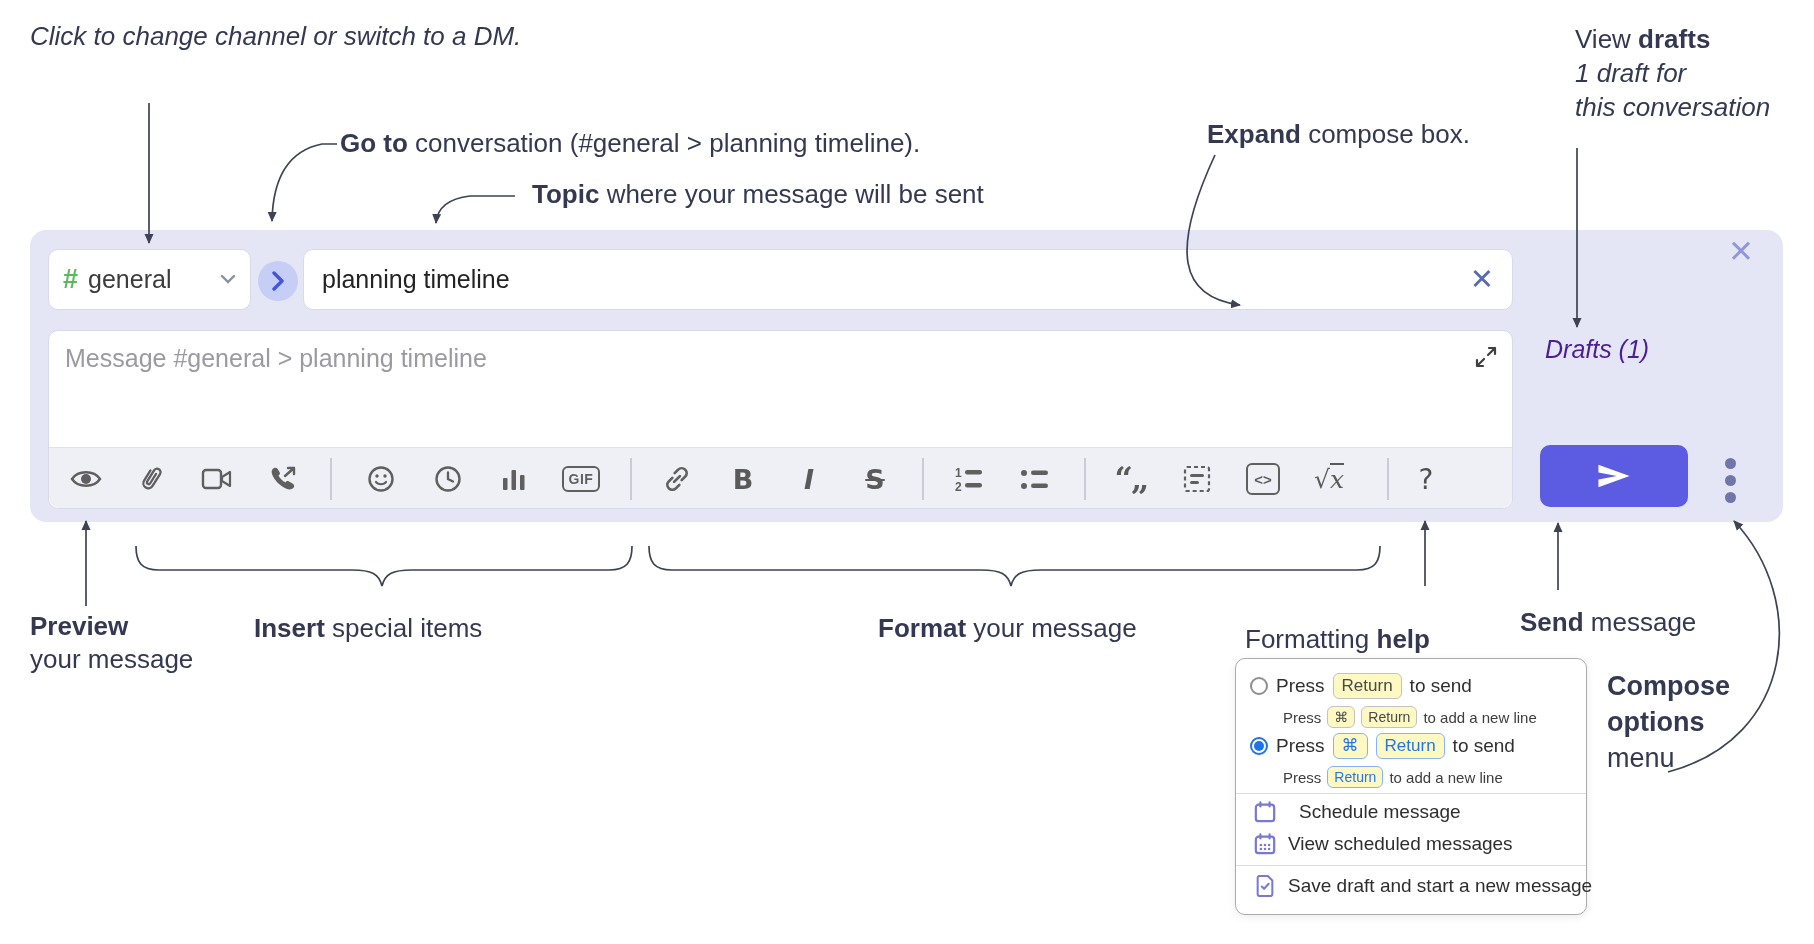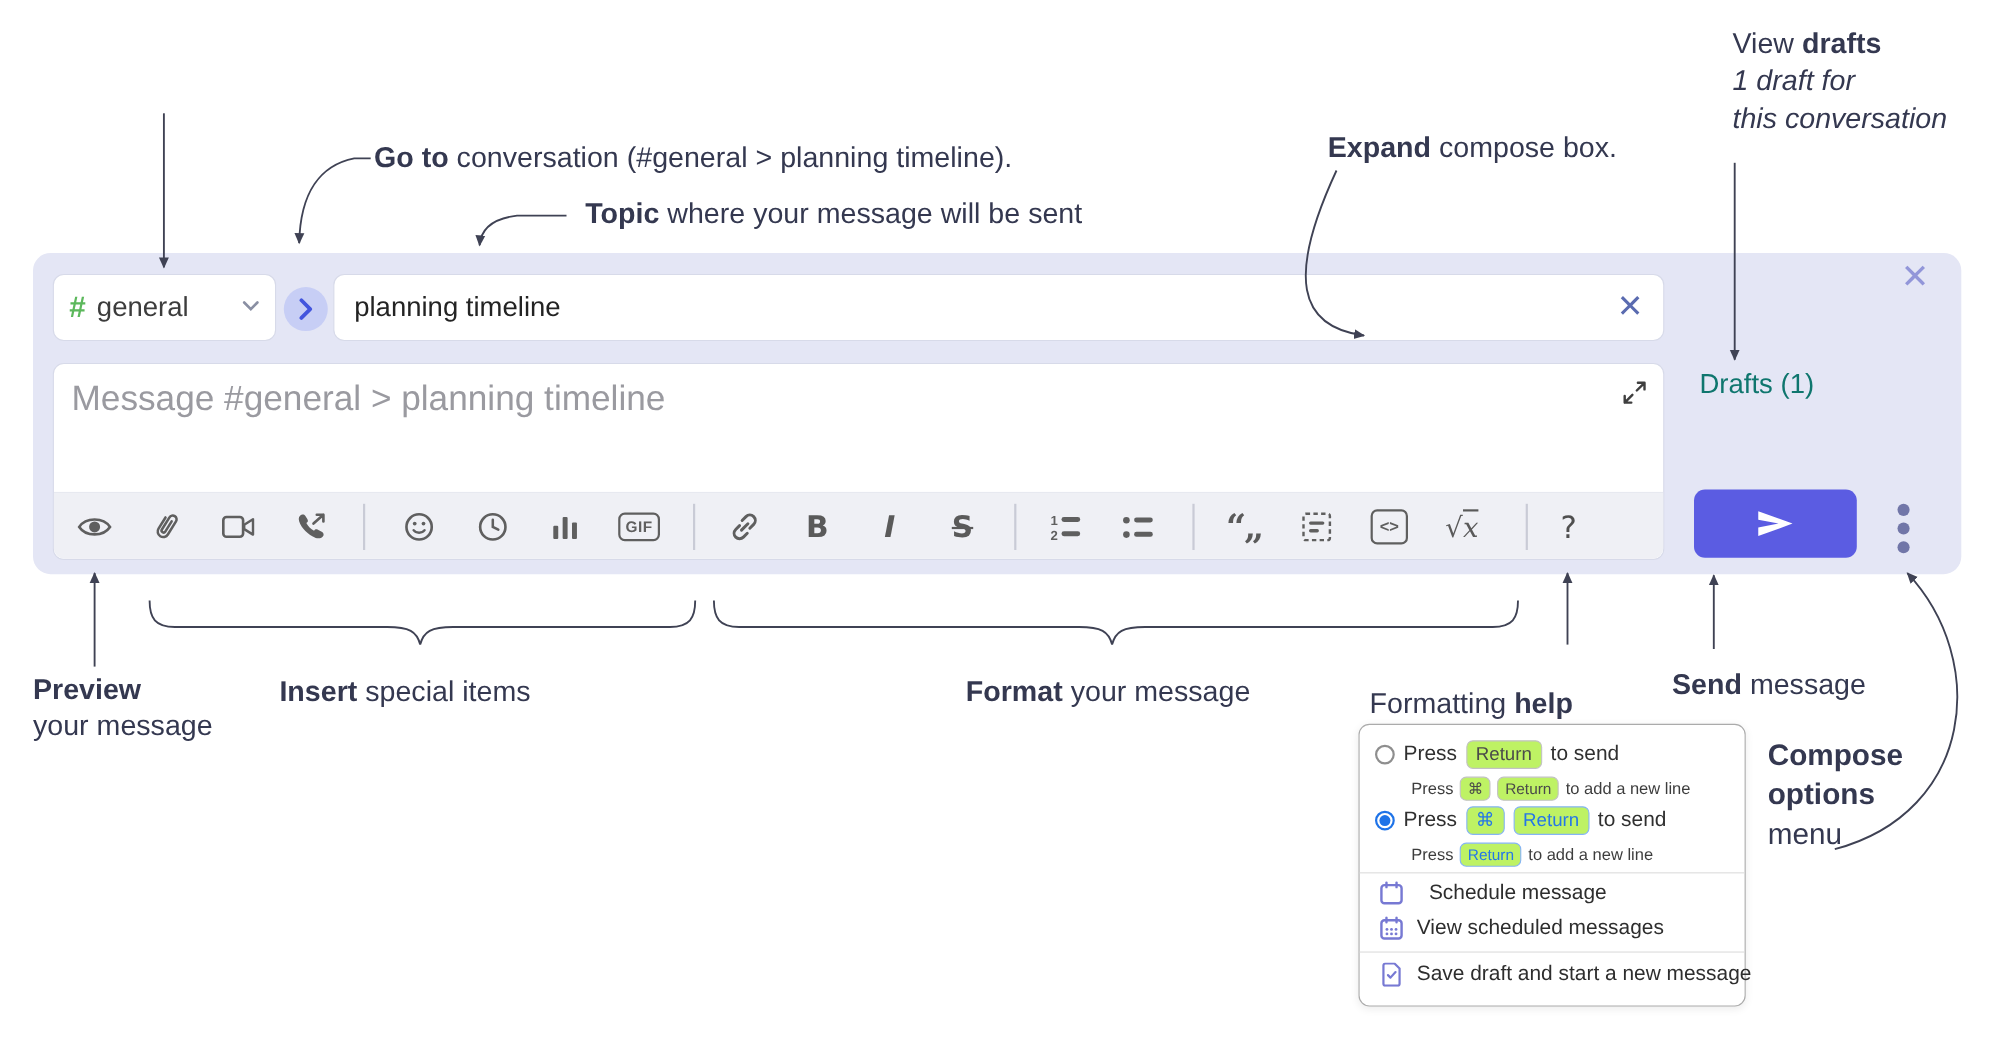--- a/index.html
+++ b/index.html
@@ -39,51 +39,51 @@
     display:flex;align-items:center;padding:0 18px;
   }
   .topic .val{font-size:25px;color:#232323;flex:1;}
   .clearx{font-size:29px;color:#5a6bb0;font-weight:400;line-height:1;cursor:pointer;}
   .closex{left:1698px;top:6px;font-size:31px;color:#9296d9;font-weight:300;line-height:1;cursor:pointer;z-index:2;}
   .msgblock{
     left:18px;top:100px;width:1465px;height:179px;background:#fff;
     border:1px solid #d7dae9;border-radius:10px;box-sizing:border-box;z-index:1;
   }
   .msgarea{position:absolute;left:0;top:0;right:0;height:117px;}
-  .placeholder{position:absolute;left:16px;top:13px;font-size:32px;color:#9a9aa0;}
+  .placeholder{position:absolute;left:16px;top:13px;font-size:25px;color:#9a9aa0;}
   .expandic{position:absolute;right:14px;top:14px;width:24px;height:24px;}
   .tbar{
     position:absolute;left:0;bottom:0;right:0;height:60px;background:#eff0f5;
     border-top:1px solid #e0e2ec;border-radius:0 0 10px 10px;
   }
   .tb{position:absolute;top:12px;width:40px;height:38px;display:flex;align-items:center;justify-content:center;color:#5f5f5f;cursor:pointer;}
   .tb svg{display:block;}
   .tbtxt{font-size:27px;font-weight:700;color:#5a5a5a;font-family:"DejaVu Sans",sans-serif;}
   .tdiv{position:absolute;top:10px;width:2px;height:42px;background:#c9cbd6;}
   .gifbox{border:2.5px solid #5f5f5f;border-radius:6px;padding:3px 5px;font-size:14px;font-weight:700;color:#5f5f5f;letter-spacing:.5px;}
   .codebox{border:2.5px solid #5f5f5f;border-radius:6px;width:30px;height:28px;display:flex;align-items:center;justify-content:center;font-size:15px;font-weight:700;color:#5f5f5f;}
   .mathtx{font-size:25px;color:#5a5a5a;font-family:"DejaVu Serif",serif;}
   .quotetx{font-size:32px;font-weight:700;color:#5a5a5a;letter-spacing:-2px;font-family:"DejaVu Serif",serif;}
-  .drafts{left:1515px;top:105px;font-size:25px;color:#0f766e;cursor:pointer;}
+  .drafts{left:1515px;top:105px;font-size:25px;color:#4c1d95;cursor:pointer;font-style:italic;}
   .sendbtn{
     left:1510px;top:215px;width:148px;height:62px;border-radius:10px;
     background:#5b5ce2;display:flex;align-items:center;justify-content:center;cursor:pointer;
   }
   .dots{left:1680px;top:228px;width:40px;display:flex;flex-direction:column;align-items:center;gap:6px;cursor:pointer;}
   .dots span{width:11px;height:11px;border-radius:50%;background:#7176a8;display:block;}
   
   .popup{
     left:1235px;top:658px;width:352px;height:257px;background:#fff;
     border:1.5px solid #ababab;border-radius:10px;box-sizing:border-box;z-index:7;
     box-shadow:0 2px 8px rgba(0,0,0,.08);
   }
   .prow{position:absolute;left:14px;display:flex;align-items:center;gap:8px;font-size:19px;color:#303030;white-space:nowrap;}
   .psub{position:absolute;left:47px;display:flex;align-items:center;gap:6px;font-size:15px;color:#3d3d3d;white-space:nowrap;}
   kbd{
-    font-family:"Liberation Sans",sans-serif;background:#bef264;
+    font-family:"Liberation Sans",sans-serif;background:#fef9c3;
     border:1px solid #c2c2c2;border-radius:6px;padding:0 8px;color:#4a4a4a;
     font-size:17px;line-height:24px;display:inline-block;
   }
   kbd.small{font-size:14px;line-height:20px;padding:0 6px;}
   kbd.blue{border-color:#85b4f5;color:#2476e8;}
   .radio{width:18px;height:18px;border-radius:50%;border:2px solid #8e8e8e;box-sizing:border-box;background:#fff;flex:0 0 auto;}
   .radio.sel{border-color:#1e73e8;position:relative;}
   .radio.sel:after{content:"";position:absolute;left:2px;top:2px;width:10px;height:10px;border-radius:50%;background:#1e73e8;}
   .pdiv{position:absolute;left:0;right:0;height:1px;background:#dcdcdc;}
   .mitem{position:absolute;left:18px;display:flex;align-items:center;gap:12px;font-size:19px;color:#2e2e2e;white-space:nowrap;cursor:pointer;}
@@ -107,20 +107,21 @@
     <path d="M86,606 L86,521" marker-end="url(#ah)"></path>
     <path d="M1425,586 L1425,521" marker-end="url(#ah)"></path>
     <path d="M1558,590 L1558,523" marker-end="url(#ah)"></path>
     <path d="M1668,772 C1795,738 1808,600 1734,521" marker-end="url(#ah)"></path>
     <path d="M136,546 C136,562 141,570 159,570 L352,570 C372,570 379,574 382,586 C385,574 392,570 412,570 L609,570 C627,570 632,562 632,546"></path>
     <path d="M649,546 C649,562 654,570 672,570 L981,570 C1001,570 1008,574 1011,586 C1014,574 1021,570 1041,570 L1357,570 C1375,570 1380,562 1380,546"></path>
   </g>
 </svg>
 
 <div class="abs ann" style="left:30px;top:20px;">
+  <div class="i">Click to change channel or switch to a DM.</div>
 </div>
 
 <div class="abs ann" style="left:340px;top:127px;text-align:right;">
   <span class="b">Go to</span><span> conversation (#general &gt; planning timeline).</span>
 </div>
 
 <div class="abs ann" style="left:532px;top:178px;">
   <span class="b">Topic</span><span> where your message will be sent</span>
 </div>
 

